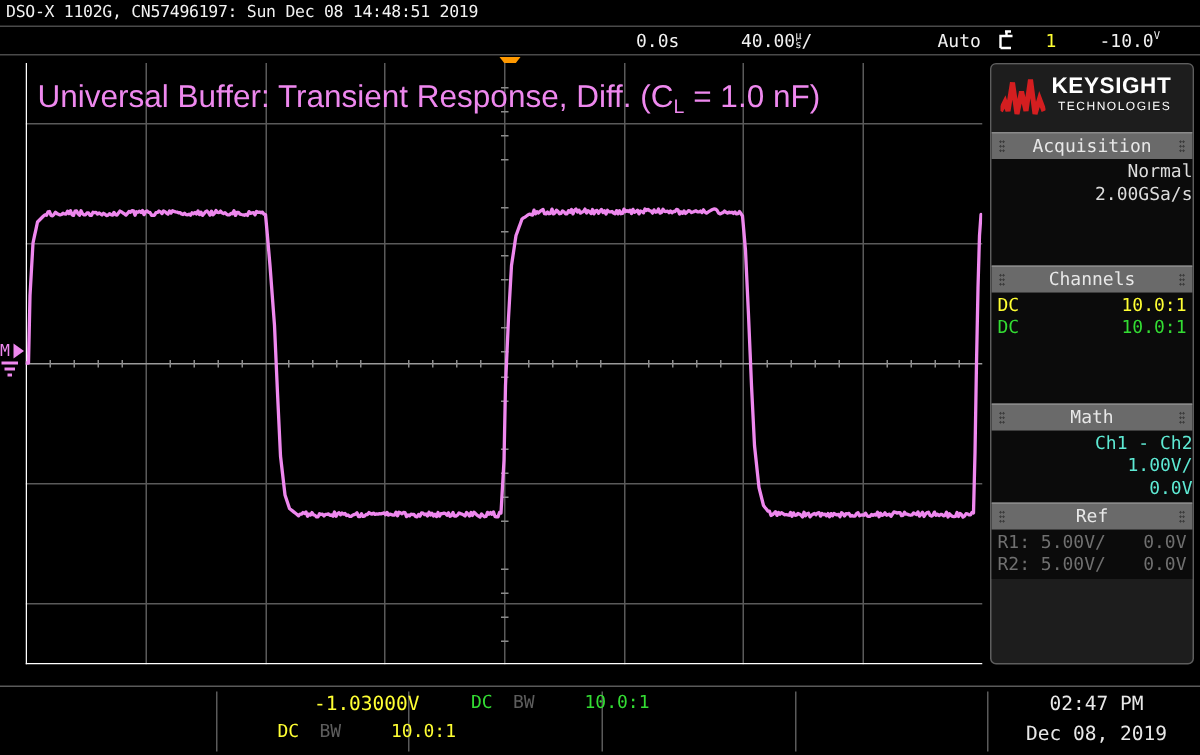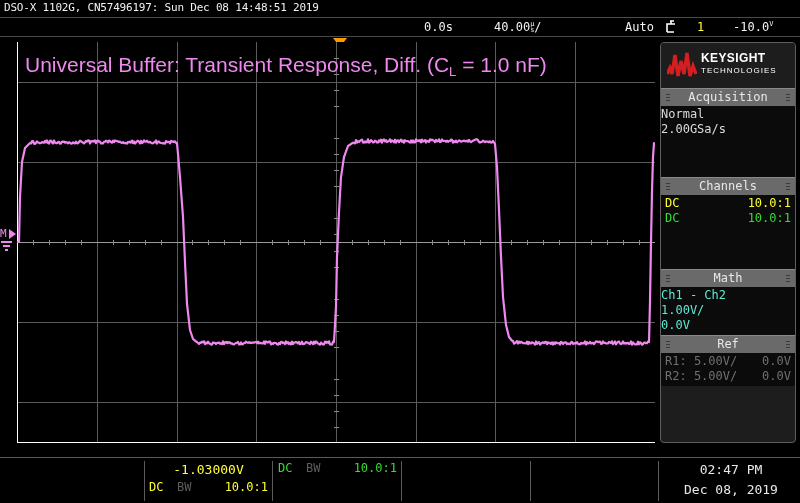--- a/index.html
+++ b/index.html
@@ -70,41 +70,41 @@
   .anno{position:absolute;left:25px;top:53px;font-family:"Liberation Sans",sans-serif;
         font-size:21px;color:#ee88ee;white-space:nowrap;letter-spacing:0px;text-align:right;}
   .anno sub{font-size:13px;vertical-align:baseline;position:relative;top:4px;}
 
   
   .side{position:absolute;left:660px;top:42px;width:136px;height:401px;
         background:#1d1d1d;border:1px solid #5e5e5e;border-radius:4px;box-sizing:border-box;overflow:hidden;}
   .logo{height:45px;position:relative;background:#1d1d1d;}
   .logo .mark{position:absolute;left:6px;top:9px;width:30px;height:26px;}
   .logo .txt{position:absolute;left:40px;top:7px;}
-  .logo .t1{font-family:"Liberation Sans",sans-serif;font-weight:bold;font-size:12px;color:#ffffff;letter-spacing:0.4px;line-height:16px;}
-  .logo .t2{font-family:"Liberation Sans",sans-serif;font-size:8px;color:#ffffff;letter-spacing:1.0px;line-height:10px;}
+  .logo .t1{font-family:"Liberation Sans",sans-serif;font-weight:bold;font-size:15px;color:#ffffff;letter-spacing:0.4px;line-height:16px;}
+  .logo .t2{font-family:"Liberation Sans",sans-serif;font-size:8px;color:#ffffff;letter-spacing:1.0px;line-height:10px;text-align:right;}
   .sechead{height:17px;background:#6a6a6a;position:relative;border-top:1px solid #8a8a8a;}
   .sechead .lbl{position:absolute;left:0;right:0;text-align:center;font-size:12px;line-height:17px;color:#e8e8e8;}
   .sechead .dots{position:absolute;top:4px;width:4px;height:9px;
      background-image:radial-gradient(circle,#3c3c3c 45%,transparent 46%);
      background-size:2px 3px;}
   .sechead .dl{left:5px;} .sechead .dr{right:5px;}
   .secbody{background:#0b0b0b;padding:1px 0 2px 0;}
   .row{font-size:12px;line-height:15px;height:15px;position:relative;white-space:nowrap;}
-  .row.ctr{text-align:left;}
+  .row.ctr{text-align:right;}
   .row .l{position:absolute;left:4px;}
   .row .r{position:absolute;right:4px;}
   .c-yellow{color:#ffff33;} .c-green{color:#33dd33;} .c-pink{color:#5eead4;}
   .c-grey{color:#707070;} .c-white{color:#dcdcdc;}
 
   
   .botbar{position:absolute;left:0;top:457px;width:800px;height:46px;background:#000;
           border-top:1px solid #5a5a5a;box-sizing:border-box;}
   .sep{position:absolute;top:3px;width:1px;height:40px;background:#5a5a5a;}
-  .mblock{position:absolute;top:2px;height:42px;}
+  .mblock{position:absolute;top:2px;height:42px;margin-left:36px;}
   .mblock .big{font-size:13px;line-height:19px;text-align:center;white-space:nowrap;}
   .mblock .sml{font-size:12px;line-height:17px;position:relative;height:17px;}
   .mblock .sml .cpl{position:absolute;left:4px;}
   .mblock .sml .bw{position:absolute;left:32px;color:#5d5d5d;}
   .mblock .sml .rat{position:absolute;right:4px;}
   .clock{position:absolute;right:4px;top:1px;width:130px;text-align:center;color:#e8e8e8;}
   .clock .t{font-size:13px;line-height:21px;}
   .clock .d{font-size:13px;line-height:20px;}
 </style>
 </head>

